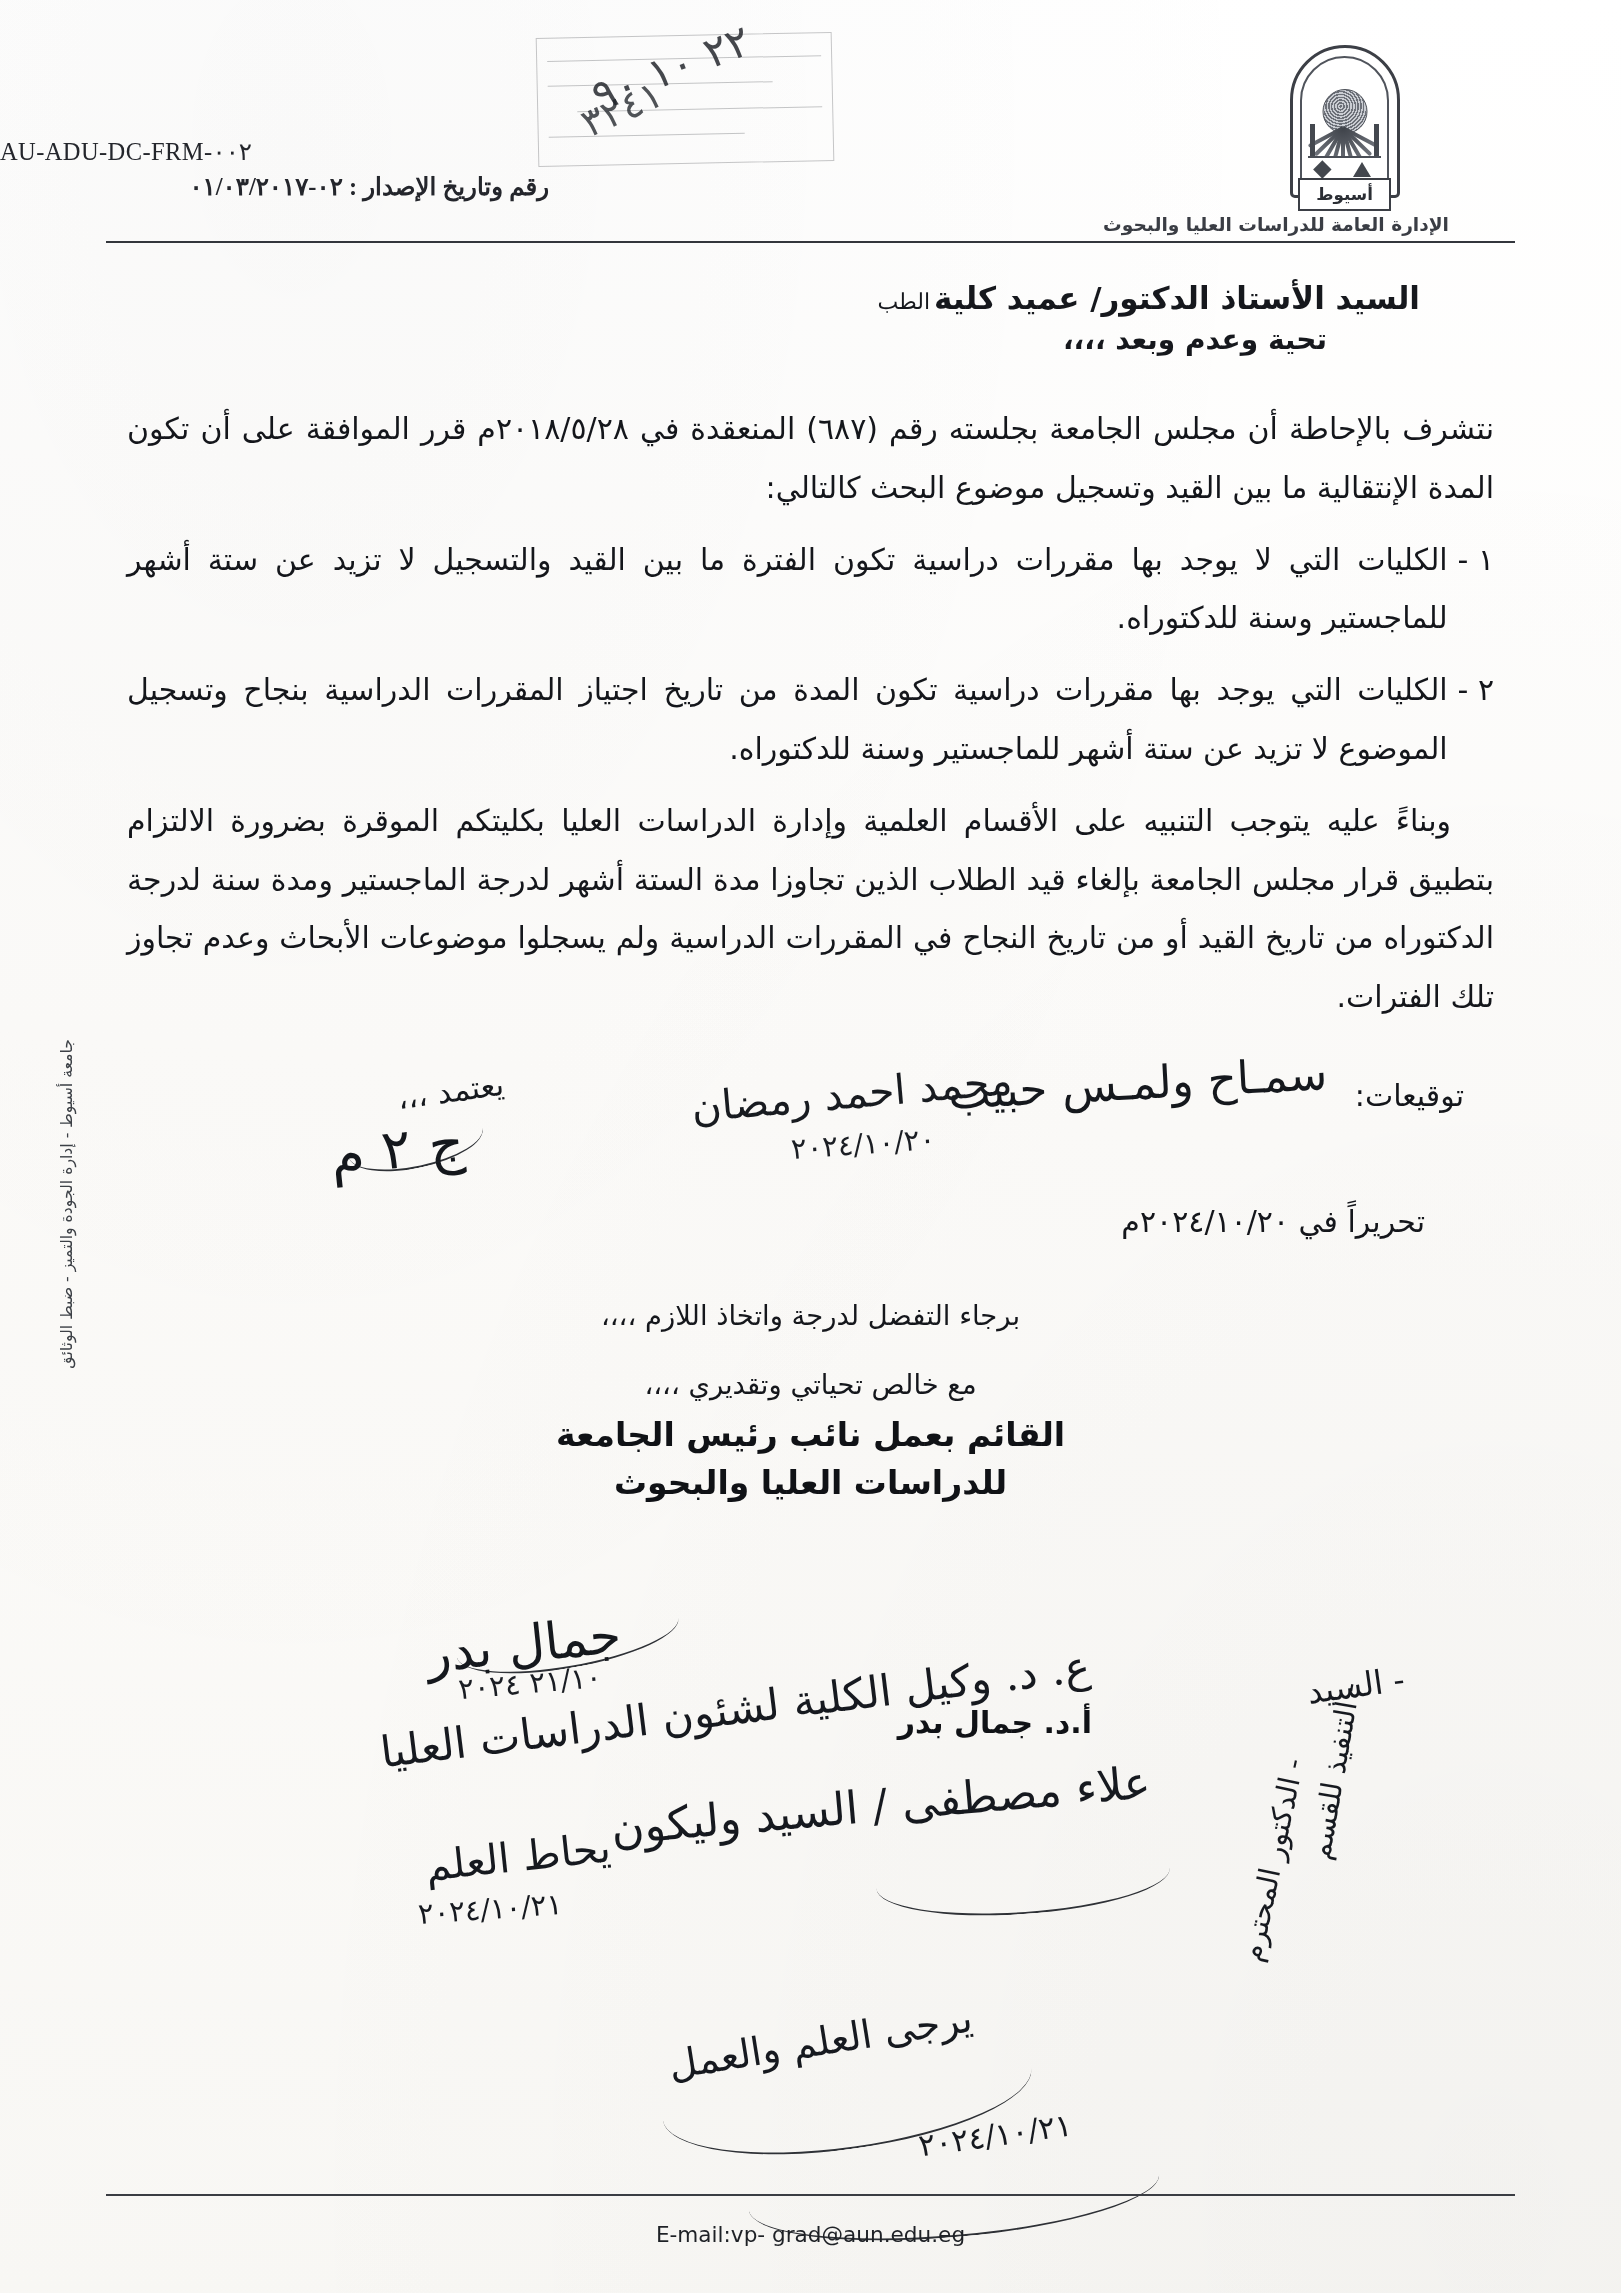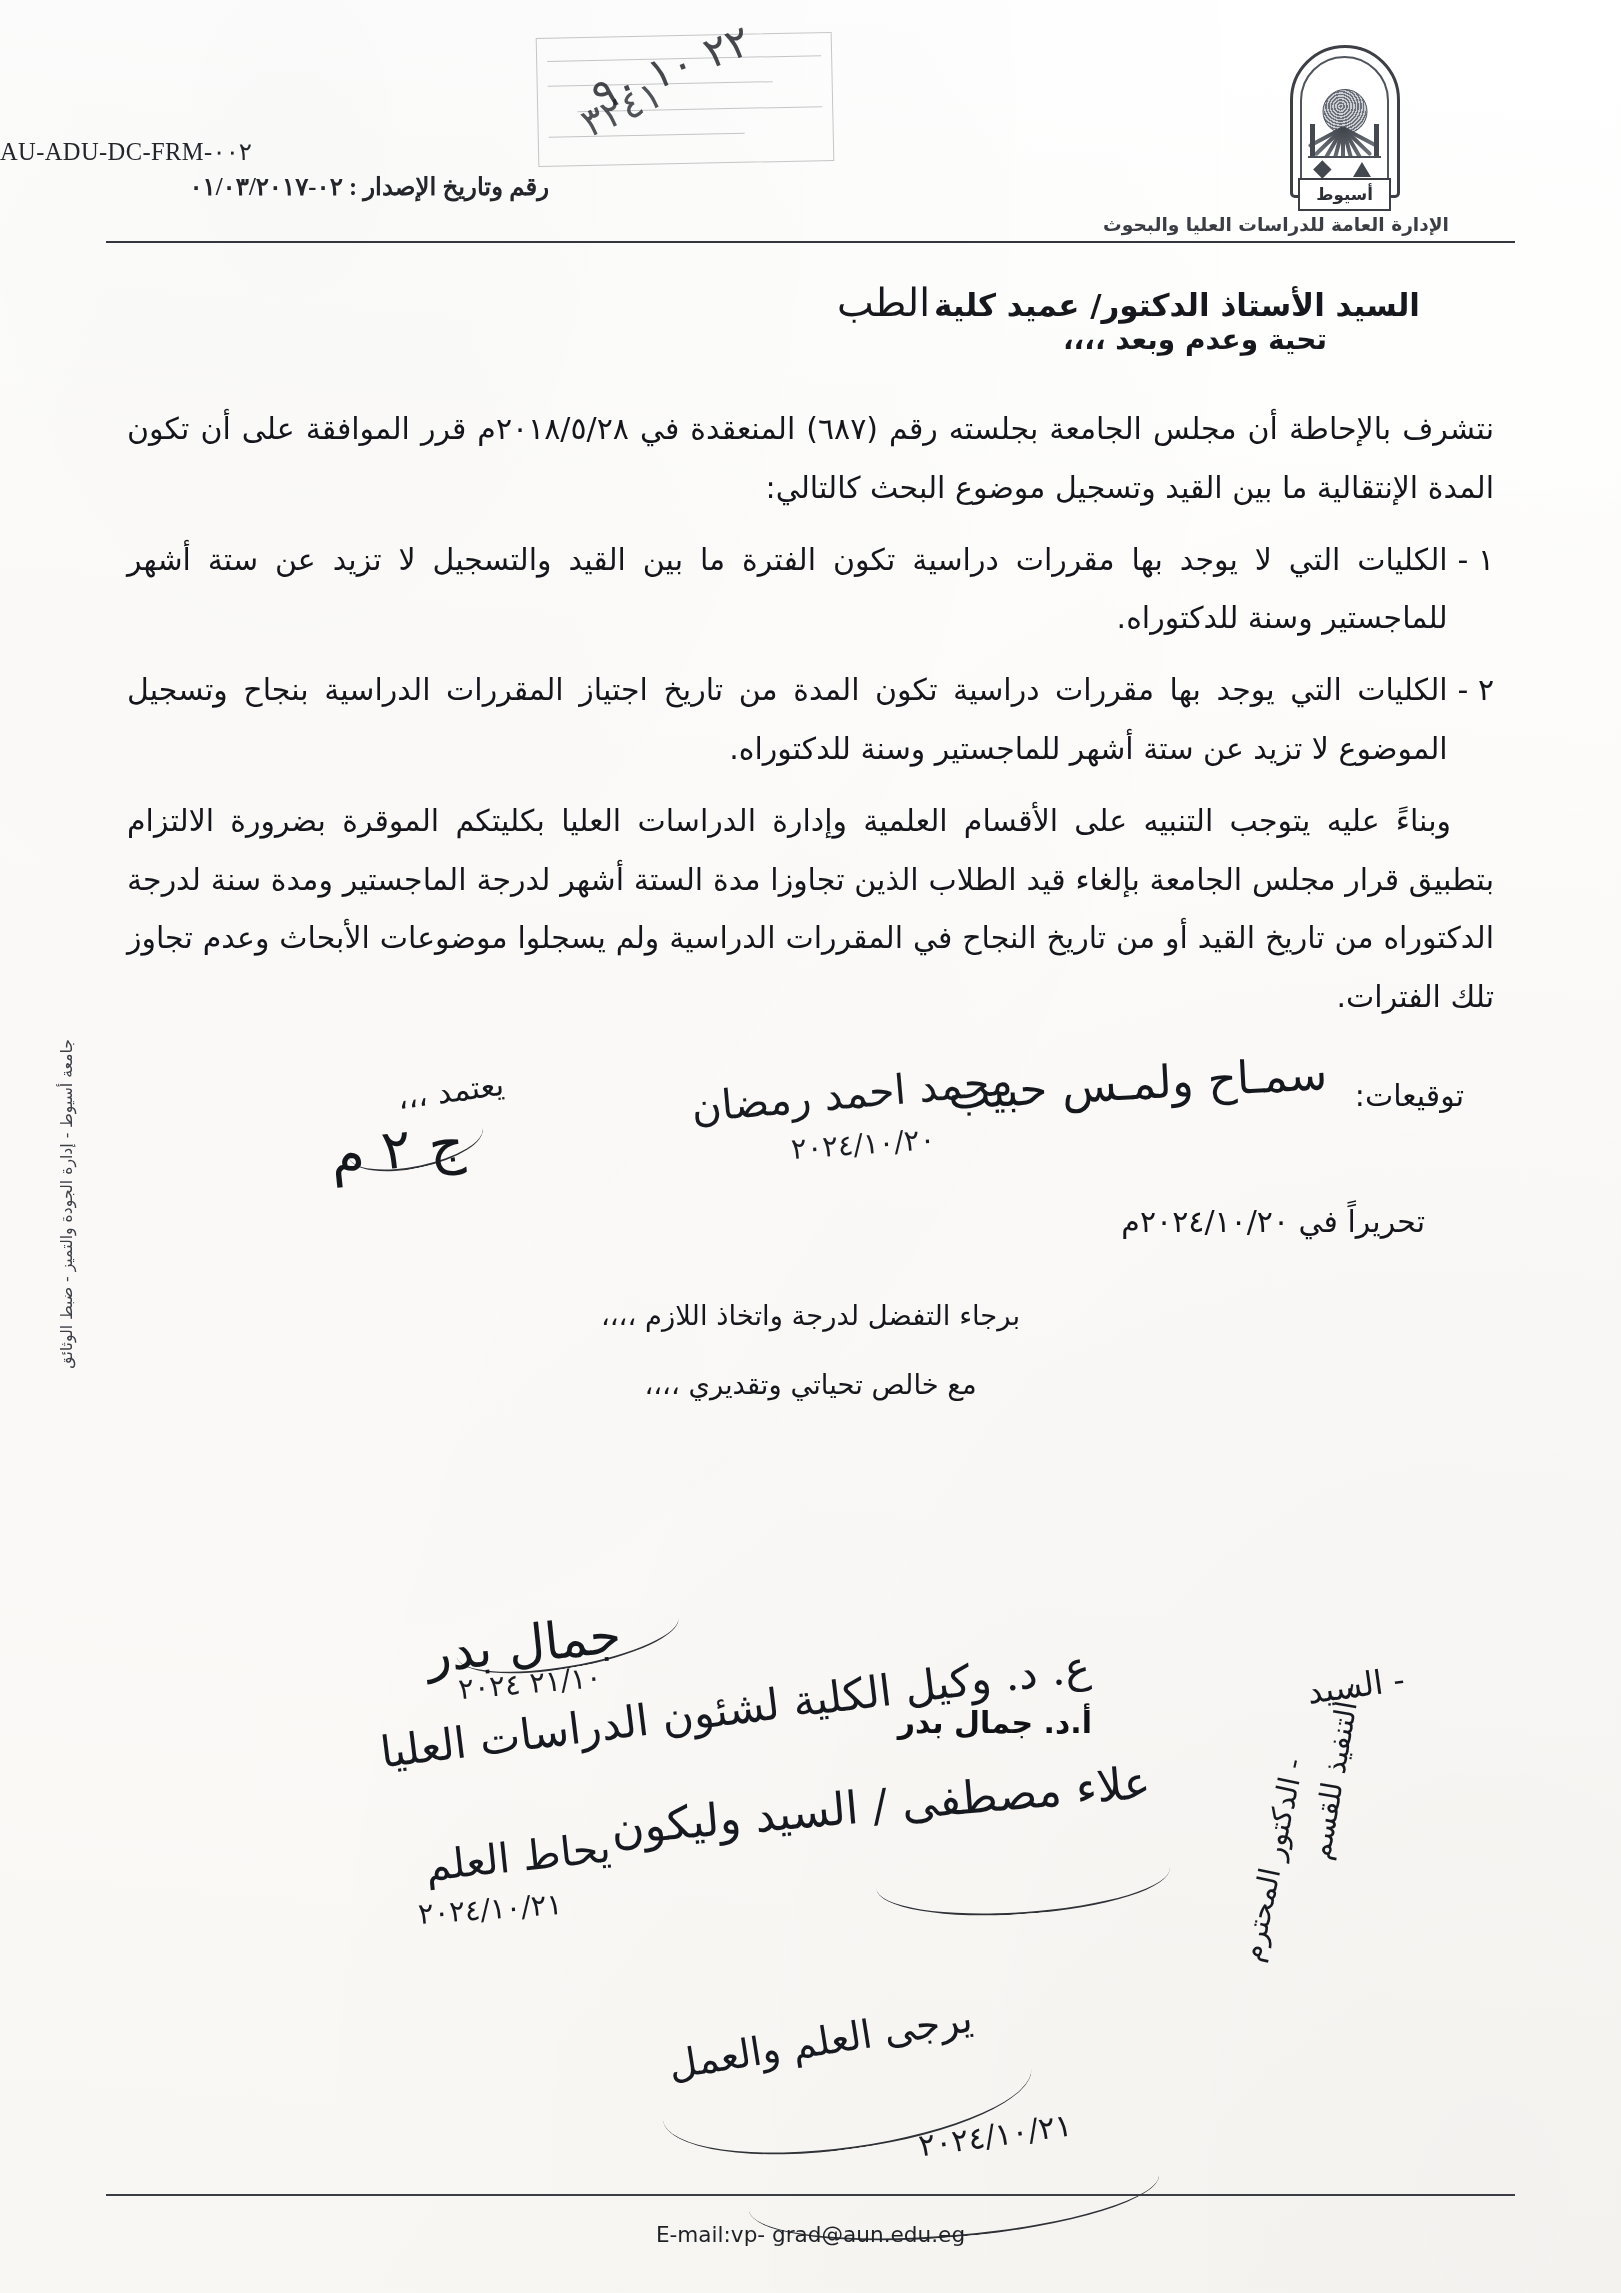--- a/index.html
+++ b/index.html
@@ -197,21 +197,21 @@
     position: absolute;
     top: 280px; right: 201px;
     font-size: 31px;
     font-weight: bold;
     color: #16181d;
     white-space: nowrap;
   }
   .salut-hand {
     font-family: "DejaVu Serif", serif;
     font-weight: normal;
-    font-size: 39px;
+    font-size: 22px;
     padding-right: 3.9px;
   }
   .greeting {
     position: absolute;
     top: 323px; right: 294px;
     font-size: 28px;
     font-weight: bold;
     color: #16181d;
     white-space: nowrap;
   }
@@ -476,20 +476,24 @@
   <div class="sig-hand-2-date">٢٠٢٤/١٠/٢٠</div>
   <div class="written-date">تحريراً في  ٢٠٢٤/١٠/٢٠م</div>
 
   <div class="approve-hand">يعتمد ،،،</div>
   <div class="approve-scribble">ج ٢ م</div>
   <div class="swoosh sw5"></div>
 
   <div class="closing1">برجاء التفضل لدرجة واتخاذ اللازم ،،،،</div>
   <div class="closing2">مع خالص تحياتي وتقديري ،،،،</div>
 
+  <div class="signer-title">
+    <span>القائم بعمل نائب رئيس الجامعة</span>
+    <span class="l2">للدراسات العليا والبحوث</span>
+  </div>
 
   <div class="swoosh sw1"></div>
   <div class="signer-sig">جمال بدر</div>
   <div class="signer-sig-date">٢١/١٠  ٢٠٢٤</div>
   <div class="signer-name">أ.د. جمال بدر</div>
 
   <div class="ann ann-a">ع. د. وكيل الكلية لشئون الدراسات العليا</div>
   <div class="ann ann-b">علاء مصطفى / السيد وليكون</div>
   <div class="ann ann-c">يحاط العلم</div>
   <div class="ann ann-d">٢٠٢٤/١٠/٢١</div>

